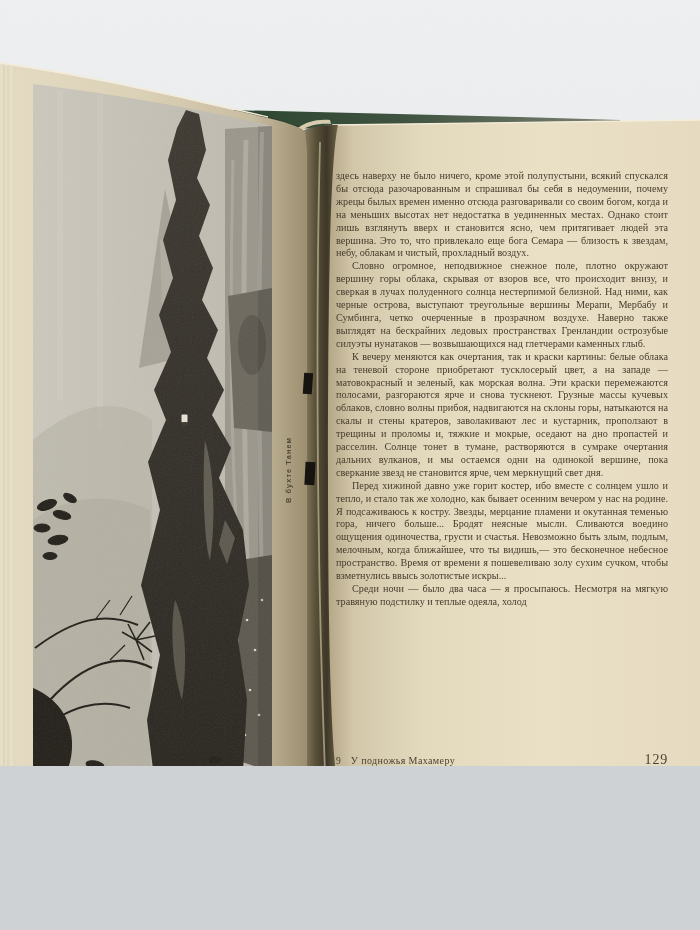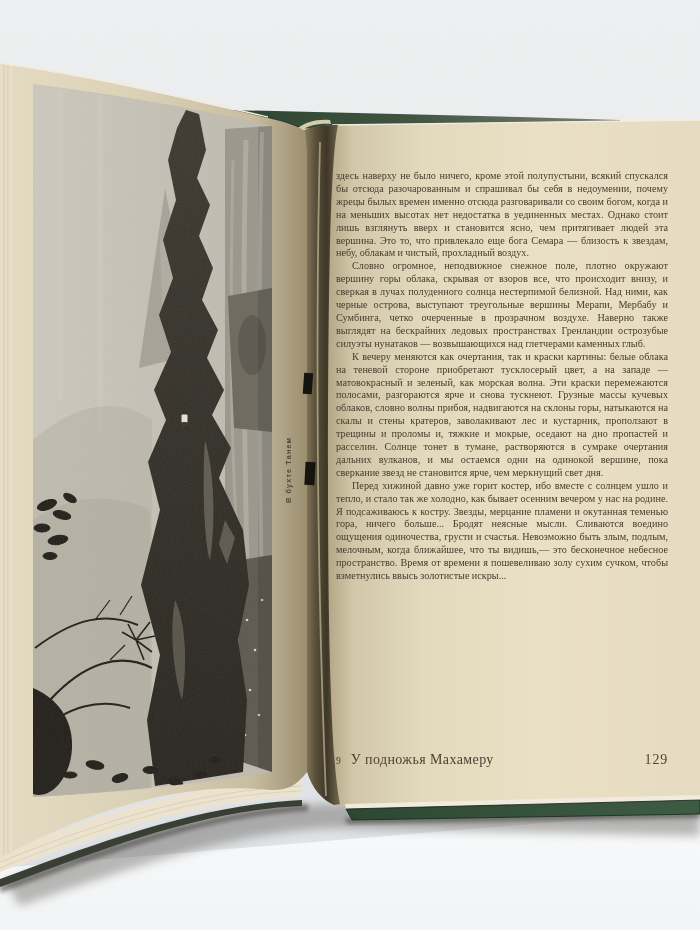--- a/index.html
+++ b/index.html
@@ -1,29 +1,29 @@
 <!DOCTYPE html>
 <html><head>
 <meta charset="utf-8">
 <style>
   html,body{margin:0;padding:0;background:#cfd2d5;}
-  #scene{position:relative;width:700px;height:930px;overflow:hidden;
+  #scene{position:relative;width:700px;height:766px;overflow:hidden;
          font-family:"Liberation Serif",serif;background:#86efac;}
   svg.art{position:absolute;left:0;top:0;}
   .text-block{position:absolute;left:336px;top:170px;width:332px;
         color:#463c2d;font-size:10.2px;line-height:12.9px;
         text-align:justify;word-spacing:-0.2px;}
   .text-block p{margin:0;text-indent:16px;}
   .text-block p.no-indent{text-indent:0;}
   .page-footer{position:absolute;left:336px;top:752px;width:332px;
         display:flex;justify-content:space-between;align-items:baseline;
         color:#4c4233;}
   .footer-left{display:flex;gap:10px;align-items:baseline;}
   .sig-number{font-size:9.6px;}
-  .running-title{font-size:14px;letter-spacing:0.4px;}
+  .running-title{font-size:10px;letter-spacing:0.4px;}
   .page-number{font-size:14px;letter-spacing:0.8px;}
 </style>
 </head>
 <body>
 
 <div id="scene">
 
 <svg class="art" width="700" height="930" viewBox="0 0 700 930">
   <defs>
     <linearGradient id="wallG" x1="0" y1="0" x2="0" y2="1">
@@ -220,20 +220,21 @@
 
   <rect x="303.5" y="373" width="9" height="21" fill="#17140f" transform="rotate(4 308 383)"></rect>
   <rect x="305" y="462" width="10" height="23" fill="#17140f" transform="rotate(3 310 473)"></rect>
 </svg>
 
 <div class="text-block">
   <p class="no-indent">здесь наверху не было ничего, кроме этой полупустыни, всякий спускался бы отсюда разочарованным и спрашивал бы себя в недоумении, почему жрецы былых времен именно отсюда разговаривали со своим богом, когда и на меньших высотах нет недостатка в уединенных местах. Однако стоит лишь взглянуть вверх и становится ясно, чем притягивает людей эта вершина. Это то, что привлекало еще бога Семара — близость к звездам, небу, облакам и чистый, прохладный воздух.</p>
   <p>Словно огромное, неподвижное снежное поле, плотно окружают вершину горы облака, скрывая от взоров все, что происходит внизу, и сверкая в лучах полуденного солнца нестерпимой белизной. Над ними, как черные острова, выступают треугольные вершины Мерапи, Мербабу и Сумбинга, четко очерченные в прозрачном воздухе. Наверно также выглядят на бескрайних ледовых пространствах Гренландии острозубые силуэты нунатаков — возвышающихся над глетчерами каменных глыб.</p>
   <p>К вечеру меняются как очертания, так и краски картины: белые облака на теневой стороне приобретают тусклосерый цвет, а на западе — матовокрасный и зеленый, как морская волна. Эти краски перемежаются полосами, разгораются ярче и снова тускнеют. Грузные массы кучевых облаков, словно волны прибоя, надвигаются на склоны горы, натыкаются на скалы и стены кратеров, заволакивают лес и кустарник, проползают в трещины и проломы и, тяжкие и мокрые, оседают на дно пропастей и расселин. Солнце тонет в тумане, растворяются в сумраке очертания дальних вулканов, и мы остаемся одни на одинокой вершине, пока сверкание звезд не становится ярче, чем меркнущий свет дня.</p>
   <p>Перед хижиной давно уже горит костер, ибо вместе с солнцем ушло и тепло, и стало так же холодно, как бывает осенним вечером у нас на родине. Я подсаживаюсь к костру. Звезды, мерцание пламени и окутанная теменью гора, ничего больше... Бродят неясные мысли. Сливаются воедино ощущения одиночества, грусти и счастья. Невозможно быть злым, подлым, мелочным, когда ближайшее, что ты видишь,— это бесконечное небесное пространство. Время от времени я пошевеливаю золу сухим сучком, чтобы взметнулись ввысь золотистые искры...</p>
+  <p>Среди ночи — было два часа — я просыпаюсь. Несмотря на мягкую травяную подстилку и теплые одеяла, холод</p>
 </div>
 
 <div class="page-footer">
   <span class="footer-left">
     <span class="sig-number">9</span>
     <span class="running-title">У подножья Махамеру</span>
   </span>
   <span class="page-number">129</span>
 </div>
 

